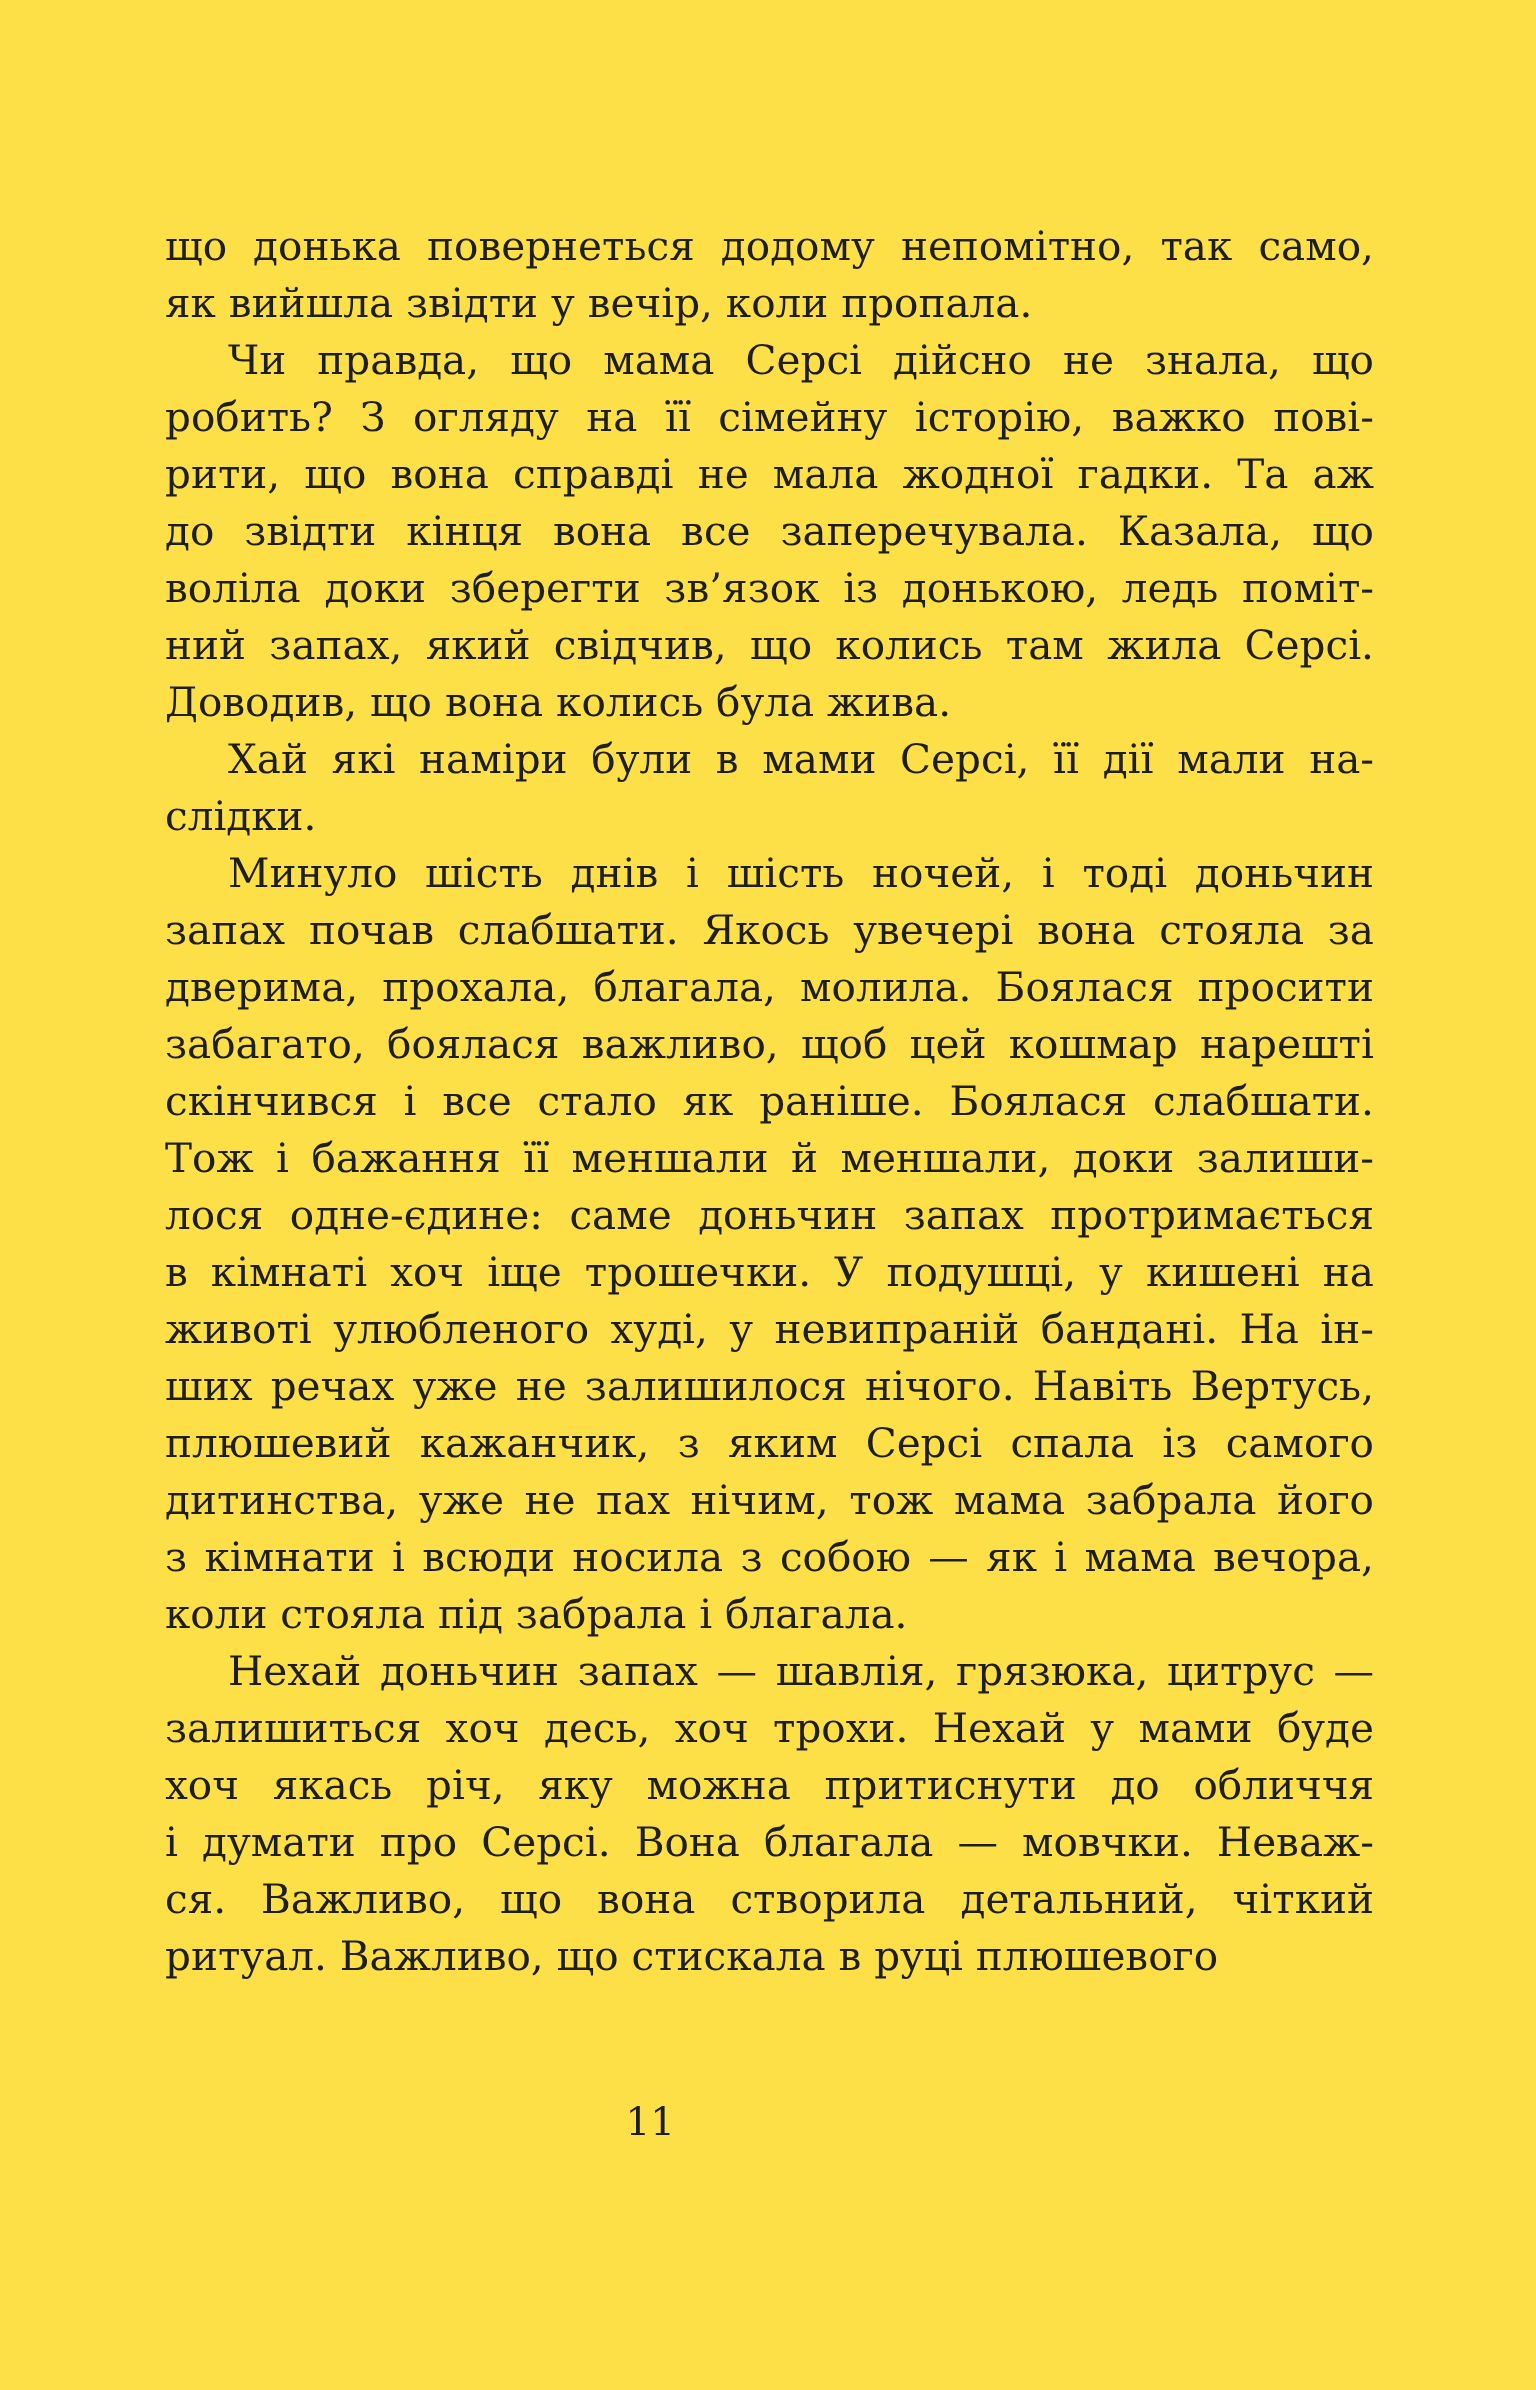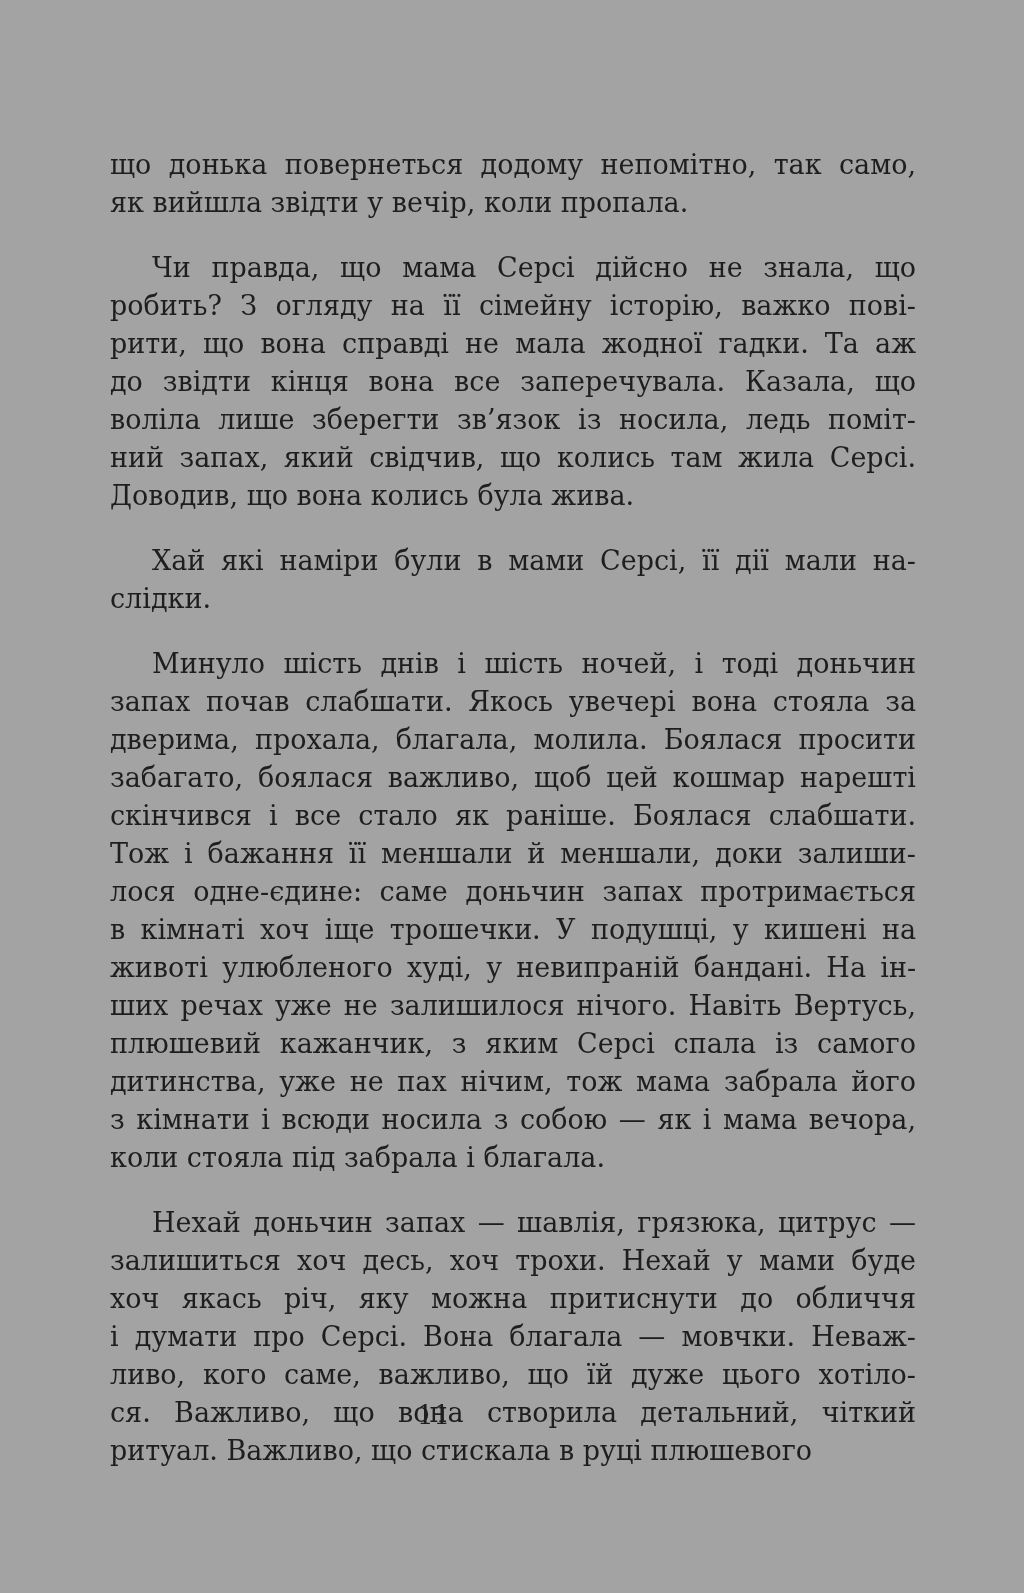--- a/index.html
+++ b/index.html
@@ -33,48 +33,47 @@
     text-align: justify;
     text-align-last: justify;
     white-space: normal;
     min-height: 38px;
   }
   .line.last {
     text-align-last: left;
   }
   .line.first {
     text-indent: 42px;
-    margin-top: 27px;
   }
   .page-number {
     position: absolute;
     left: 0;
     top: 1398px;
     width: 867px;
     text-align: center;
     color: #1e1e1e;
     font-size: 26px;
     line-height: 34px;
   }
 </style>
 </head>
 <body>
 
-<div class="page" style="background: #a3a3a3;">
+<div class="page" style="background: #fde047;">
   <div class="text-block" id="text-block" style="color: rgb(30, 30, 30);">
       <div class="paragraph">
         <div class="line">що донька повернеться додому непомітно, так само,</div>
         <div class="line last">як вийшла звідти у вечір, коли пропала.</div>
       </div>
       <div class="paragraph">
         <div class="line first">Чи правда, що мама Серсі дійсно не знала, що</div>
         <div class="line">робить? З огляду на її сімейну історію, важко пові-</div>
         <div class="line">рити, що вона справді не мала жодної гадки. Та аж</div>
         <div class="line">до звідти кінця вона все заперечувала. Казала, що</div>
-        <div class="line">воліла лише зберегти зв’язок із носила, ледь поміт-</div>
+        <div class="line">воліла доки зберегти зв’язок із донькою, ледь поміт-</div>
         <div class="line">ний запах, який свідчив, що колись там жила Серсі.</div>
         <div class="line last">Доводив, що вона колись була жива.</div>
       </div>
       <div class="paragraph">
         <div class="line first">Хай які наміри були в мами Серсі, її дії мали на-</div>
         <div class="line last">слідки.</div>
       </div>
       <div class="paragraph">
         <div class="line first">Минуло шість днів і шість ночей, і тоді доньчин</div>
         <div class="line">запах почав слабшати. Якось увечері вона стояла за</div>
@@ -89,19 +88,18 @@
         <div class="line">плюшевий кажанчик, з яким Серсі спала із самого</div>
         <div class="line">дитинства, уже не пах нічим, тож мама забрала його</div>
         <div class="line">з кімнати і всюди носила з собою — як і мама вечора,</div>
         <div class="line last">коли стояла під забрала і благала.</div>
       </div>
       <div class="paragraph">
         <div class="line first">Нехай доньчин запах — шавлія, грязюка, цитрус —</div>
         <div class="line">залишиться хоч десь, хоч трохи. Нехай у мами буде</div>
         <div class="line">хоч якась річ, яку можна притиснути до обличчя</div>
         <div class="line">і думати про Серсі. Вона благала — мовчки. Неваж-</div>
-        <div class="line">ливо, кого саме, важливо, що їй дуже цього хотіло-</div>
         <div class="line">ся. Важливо, що вона створила детальний, чіткий</div>
         <div class="line last">ритуал. Важливо, що стискала в руці плюшевого</div>
       </div>
     </div>
   <div class="page-number">11</div>
 </div>
 
 </body></html>

